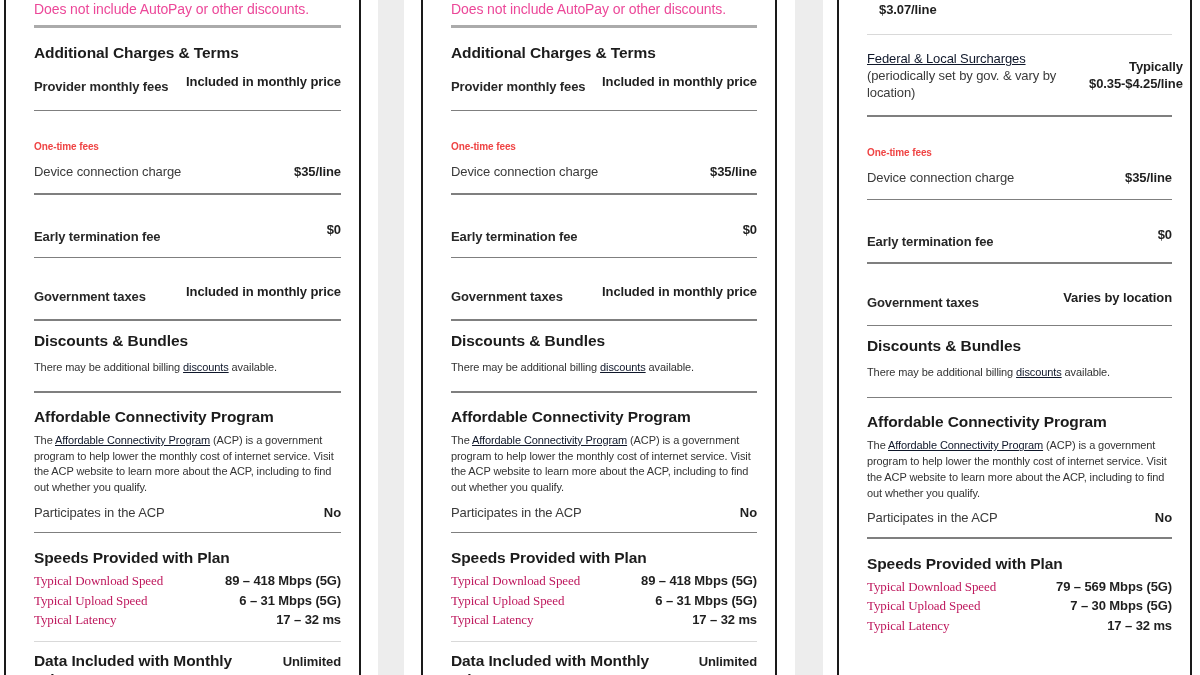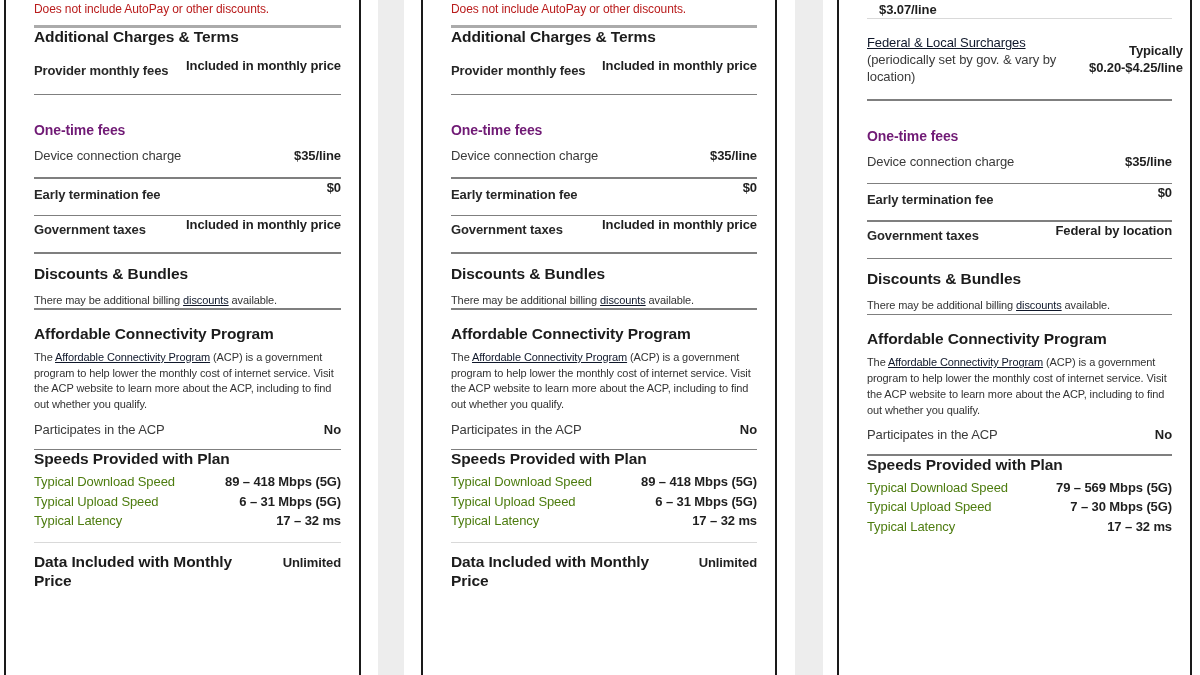--- a/index.html
+++ b/index.html
@@ -11,50 +11,50 @@
   }
   .viewport{position:absolute;inset:0;}
   .card{
     position:absolute;top:-20px;height:760px;background:#fff;
     border:2px solid #1a1a1a;box-sizing:border-box;
   }
   .inner{padding:19px 18px 0 28px;}
   .scroll-strip{
     position:absolute;top:0;height:675px;background:#ededed;
   }
-  .note{font-size:12px;line-height:16px;color:#b91c1c;letter-spacing:-0.1px;}
+  .note{font-size:14px;line-height:16px;color:#ec4899;letter-spacing:-0.1px;}
   .hr{height:1.5px;background:#7f7f7f;}
   .hr.thick{height:2.5px;background:#ababab;}
   .hr.light{height:1px;background:#d9d9d9;}
   h2{font-size:15.5px;line-height:18px;font-weight:700;color:#1c1c1c;margin:0;letter-spacing:-0.1px;}
-  .subhead{font-size:14px;line-height:17px;font-weight:700;color:#701a75;letter-spacing:-0.1px;}
+  .subhead{font-size:10px;line-height:17px;font-weight:700;color:#ef4444;letter-spacing:-0.1px;}
   .row{display:flex;justify-content:space-between;align-items:flex-start;
        font-size:13px;line-height:17px;letter-spacing:-0.1px;}
   .lab{color:#3a3a3a;}
   .lab.b{font-weight:700;color:#272727;}
   .val{font-weight:700;color:#1f1f1f;text-align:right;margin-left:12px;flex:0 0 auto;}
   .tall5 .lab{padding-top:5px;}
   .tall7 .lab{padding-top:7px;}
   .para{font-size:11px;line-height:15.8px;color:#333;margin:0;letter-spacing:-0.1px;}
   .link{color:#0f172a;text-decoration:underline;cursor:pointer;}
   .srow{display:flex;justify-content:space-between;font-size:13px;line-height:19.5px;letter-spacing:-0.1px;}
-  .srow .lab{color:#4d7c0f;}
+  .srow .lab{color:#be185d;font-family:Liberation Serif, serif;}
   .srow .val{font-weight:700;}
   .final{align-items:baseline;}
   .final .flab{font-weight:700;font-size:15.5px;line-height:19px;color:#1c1c1c;}
   .final .val{font-size:13px;}
   .reglab{width:218px;flex:0 0 auto;}
   .surlab{width:210px;flex:0 0 auto;}
   .surval{max-width:122px;flex:0 1 auto;}
   .vpt8{padding-top:8px;}
   
   .m4{margin-top:4px}.m7{margin-top:7px}.m8{margin-top:8px}.m9{margin-top:9px}
   .m10{margin-top:10px}.m11{margin-top:11px}.m12{margin-top:12px}.m13{margin-top:13px}
-  .m14{margin-top:14px}.m15{margin-top:15px}.m16{margin-top:0}.m25{}
-  .m26{}.m27{margin-top:27px}
+  .m14{margin-top:14px}.m15{margin-top:15px}.m16{margin-top:16px}.m25{margin-top:25px}
+  .m26{margin-top:26px}.m27{margin-top:27px}
 </style>
 </head>
 <body>
 
 <div class="viewport">
 
   <div class="card" style="left:4px;width:357px;">
     <div class="inner">
       <div class="note">Does not include AutoPay or other discounts.</div>
       <div class="hr thick m8"></div>
@@ -173,37 +173,37 @@
   <div class="scroll-strip" style="left:795px;width:28px;"></div>
 
   <div class="card" style="left:837px;width:355px;">
     <div class="inner">
       <div class="row">
         <span class="val">$3.07/line</span>
       </div>
       <div class="hr light m16"></div>
       <div class="row m15">
         <span class="lab surlab"><a class="link">Federal &amp; Local Surcharges</a><br><span>(periodically set by gov. &amp; vary by location)</span></span>
-        <span class="val surval vpt8">Typically $0.20-$4.25/line</span>
+        <span class="val surval vpt8">Typically $0.35-$4.25/line</span>
       </div>
       <div class="hr m14"></div>
       <div class="subhead m27">One-time fees</div>
       <div class="row m8">
         <span class="lab">Device connection charge</span>
         <span class="val">$35/line</span>
       </div>
       <div class="hr m13"></div>
       <div class="row tall7 m26">
         <span class="lab b">Early termination fee</span>
         <span class="val">$0</span>
       </div>
       <div class="hr m12"></div>
       <div class="row tall5 m25">
         <span class="lab b">Government taxes</span>
-        <span class="val">Federal by location</span>
+        <span class="val">Varies by location</span>
       </div>
       <div class="hr m14"></div>
       <h2 class="m11">Discounts &amp; Bundles</h2>
       <p class="para m10"><span>There may be additional billing </span><a class="link">discounts</a><span> available.</span></p>
       <div class="hr m16"></div>
       <h2 class="m15">Affordable Connectivity Program</h2>
       <p class="para m7"><span>The </span><a class="link">Affordable Connectivity Program</a><span> (ACP) is a government program to help lower the monthly cost of internet service. Visit the ACP website to learn more about the ACP, including to find out whether you qualify.</span></p>
       <div class="row m8">
         <span class="lab">Participates in the ACP</span>
         <span class="val">No</span>

